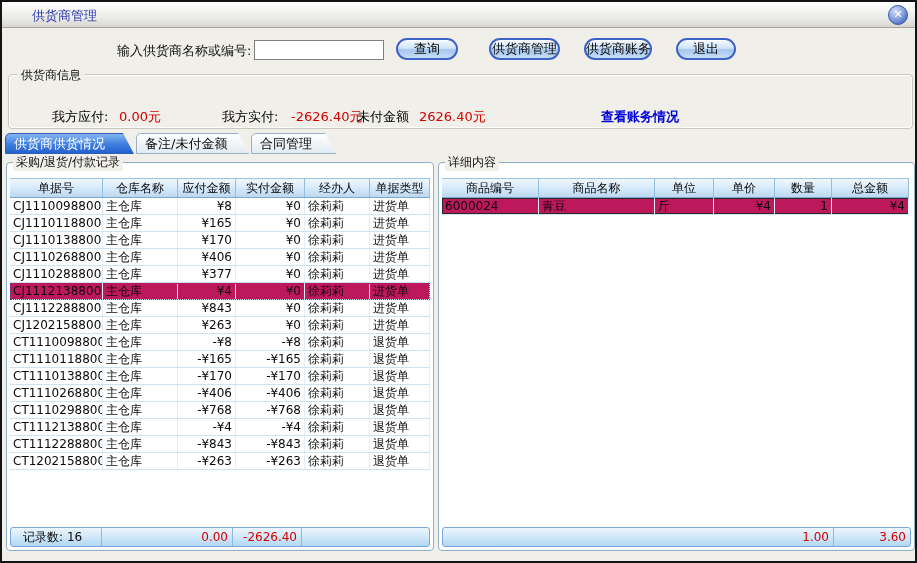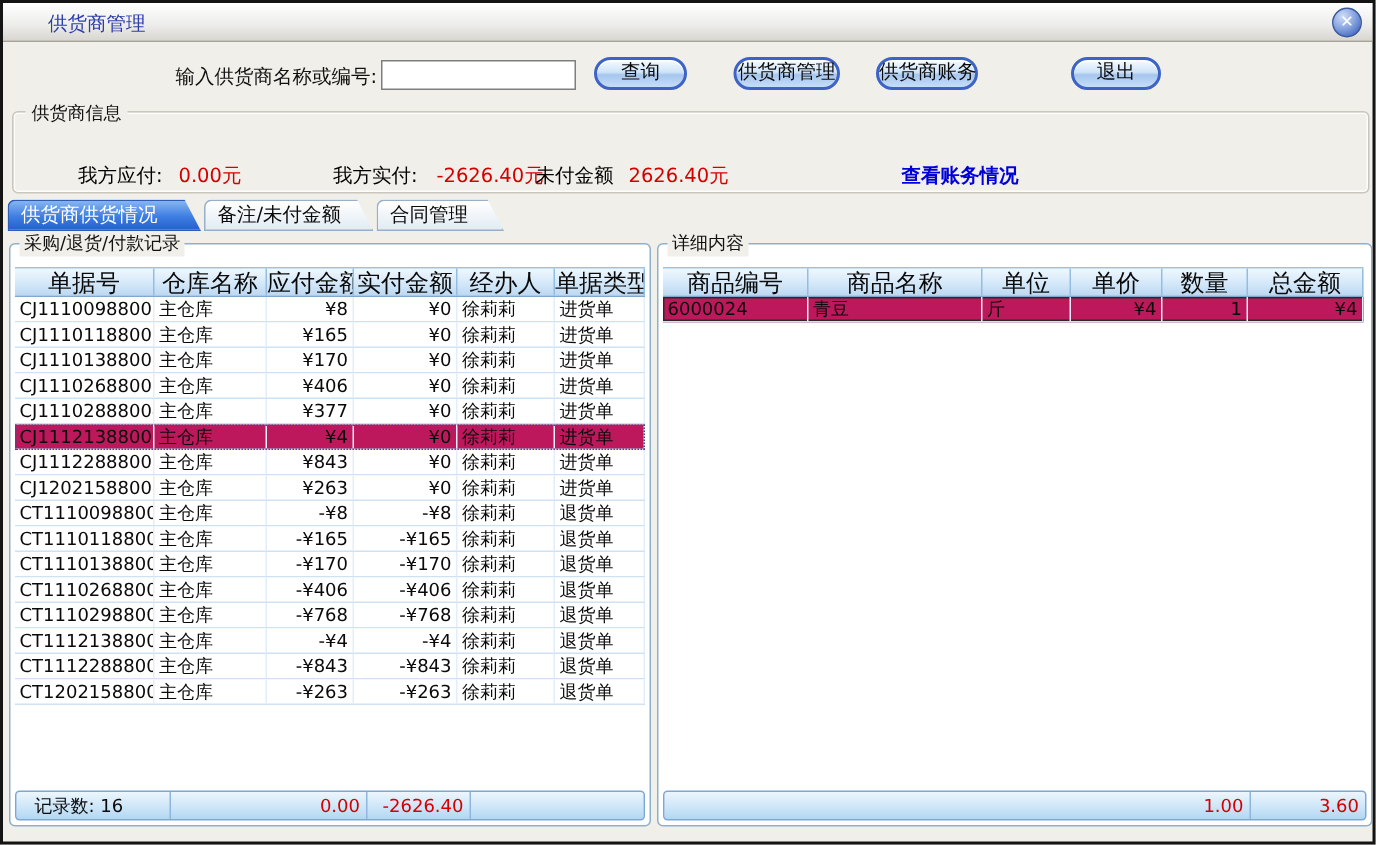--- a/index.html
+++ b/index.html
@@ -22,21 +22,21 @@
   .toolbar .lbl { position:absolute; left:115px; top:4px; font-size:13px; color:#111; white-space:nowrap; }
   .search-input { position:absolute; left:252px; top:2px; width:130px; height:20px;
                   border:1px solid #7f7f7f; background:#fff; font-size:12px; padding:0 3px; }
   .btn { position:absolute; top:0; height:22px; border-radius:11px; font-size:13px; color:#0a0a0a;
          background:linear-gradient(#f5fbff 0%, #cfe4f8 45%, #a6c6ee 55%, #c6def6 100%);
          border:2px solid #3d63c6; text-align:center; line-height:18px; cursor:pointer; white-space:nowrap;
          box-shadow:inset 0 1px 0 #fff; }
   .btn-query   { left:394px; width:62px; }
   .btn-manage  { left:487px; width:71px; }
   .btn-account { left:582px; width:68px; }
-  .btn-exit    { left:712px; width:60px; }
+  .btn-exit    { left:674px; width:60px; }
 
   
   .groupbox { position:absolute; border:1px solid #c9c6bd; border-radius:4px;
               box-shadow:inset 0 0 0 1px #fdfdfb; }
   .groupbox > .legend { position:absolute; top:-8px; left:8px; background:#f0efe9;
                         padding:0 4px; font-size:12px; color:#111; white-space:nowrap;font-family:Liberation Mono, monospace; }
   .info-box { left:6px; top:72px; width:905px; height:55px; }
 
   .info-row { position:absolute; left:0; right:0; height:16px; font-size:13px; white-space:nowrap; }
   .info-row.r1 { top:8px; } .info-row.r2 { top:33px; }
@@ -61,21 +61,21 @@
   .panel > .legend { position:absolute; top:-9px; left:6px; background:#f0efe9;
                      padding:0 3px; font-size:12px; color:#111; white-space:nowrap; }
   .panel-left  { left:4px;  width:428px; }
   .panel-right { left:436px; width:477px; }
 
   
   .grid { position:absolute; left:3px; top:15px; }
   .thead { display:flex; height:20px;
            background:linear-gradient(#f0f8fe,#d4e8f9 55%,#bcd8f1);
            border-top:1px solid #9cc2e4; border-bottom:1px solid #7fa8cc; }
-  .th { display:inline-block; height:100%; font-size:16px; text-align:center; line-height:19px;
+  .th { display:inline-block; height:100%; font-size:12px; text-align:center; line-height:19px;
         color:#0a0a0a; border-right:1px solid #94bde2; overflow:hidden; white-space:nowrap; }
   .tr { display:flex; height:17px; background:#fff; border-bottom:1px solid #cfe2f4; }
   .td { display:inline-block; height:100%; font-size:12px; line-height:16px; color:#0a0a0a;
         border-right:1px solid #e2eefa; padding:0 3px; overflow:hidden; white-space:nowrap; }
   .td.l { text-align:left; } .td.r { text-align:right; }
   .tr.selected { background:#be185d; }
   #records-grid .tr.selected { outline:1px dotted #3c4c8c; outline-offset:-1px; }
   #detail-grid  .tr.selected { box-shadow:inset 0 0 0 1px #2a2a2a; }
 
   
@@ -261,21 +261,21 @@
         <div class="tr">
           <span class="td l" style="width: 93px;">CT120215880009</span>
           <span class="td l" style="width: 75px;">主仓库</span>
           <span class="td r" style="width: 58px;">-¥263</span>
           <span class="td r" style="width: 69px;">-¥263</span>
           <span class="td l" style="width: 65px;">徐莉莉</span>
           <span class="td l" style="width: 60px;">退货单</span>
         </div>
       </div>
     <div class="statusbar">
-      <span class="seg cnt sep" style="width:103px">
+      <span class="seg cnt sep" style="width:91px">
         <span>记录数:</span> <span>16</span>
       </span>
       <span class="seg" style="width:75px"></span>
       <span class="seg num sep" style="width:56px">0.00</span>
       <span class="seg num sep" style="width:69px">-2626.40</span>
       <span class="seg" style="flex:1"></span>
     </div>
   </div>
 
   <div class="panel panel-right">

